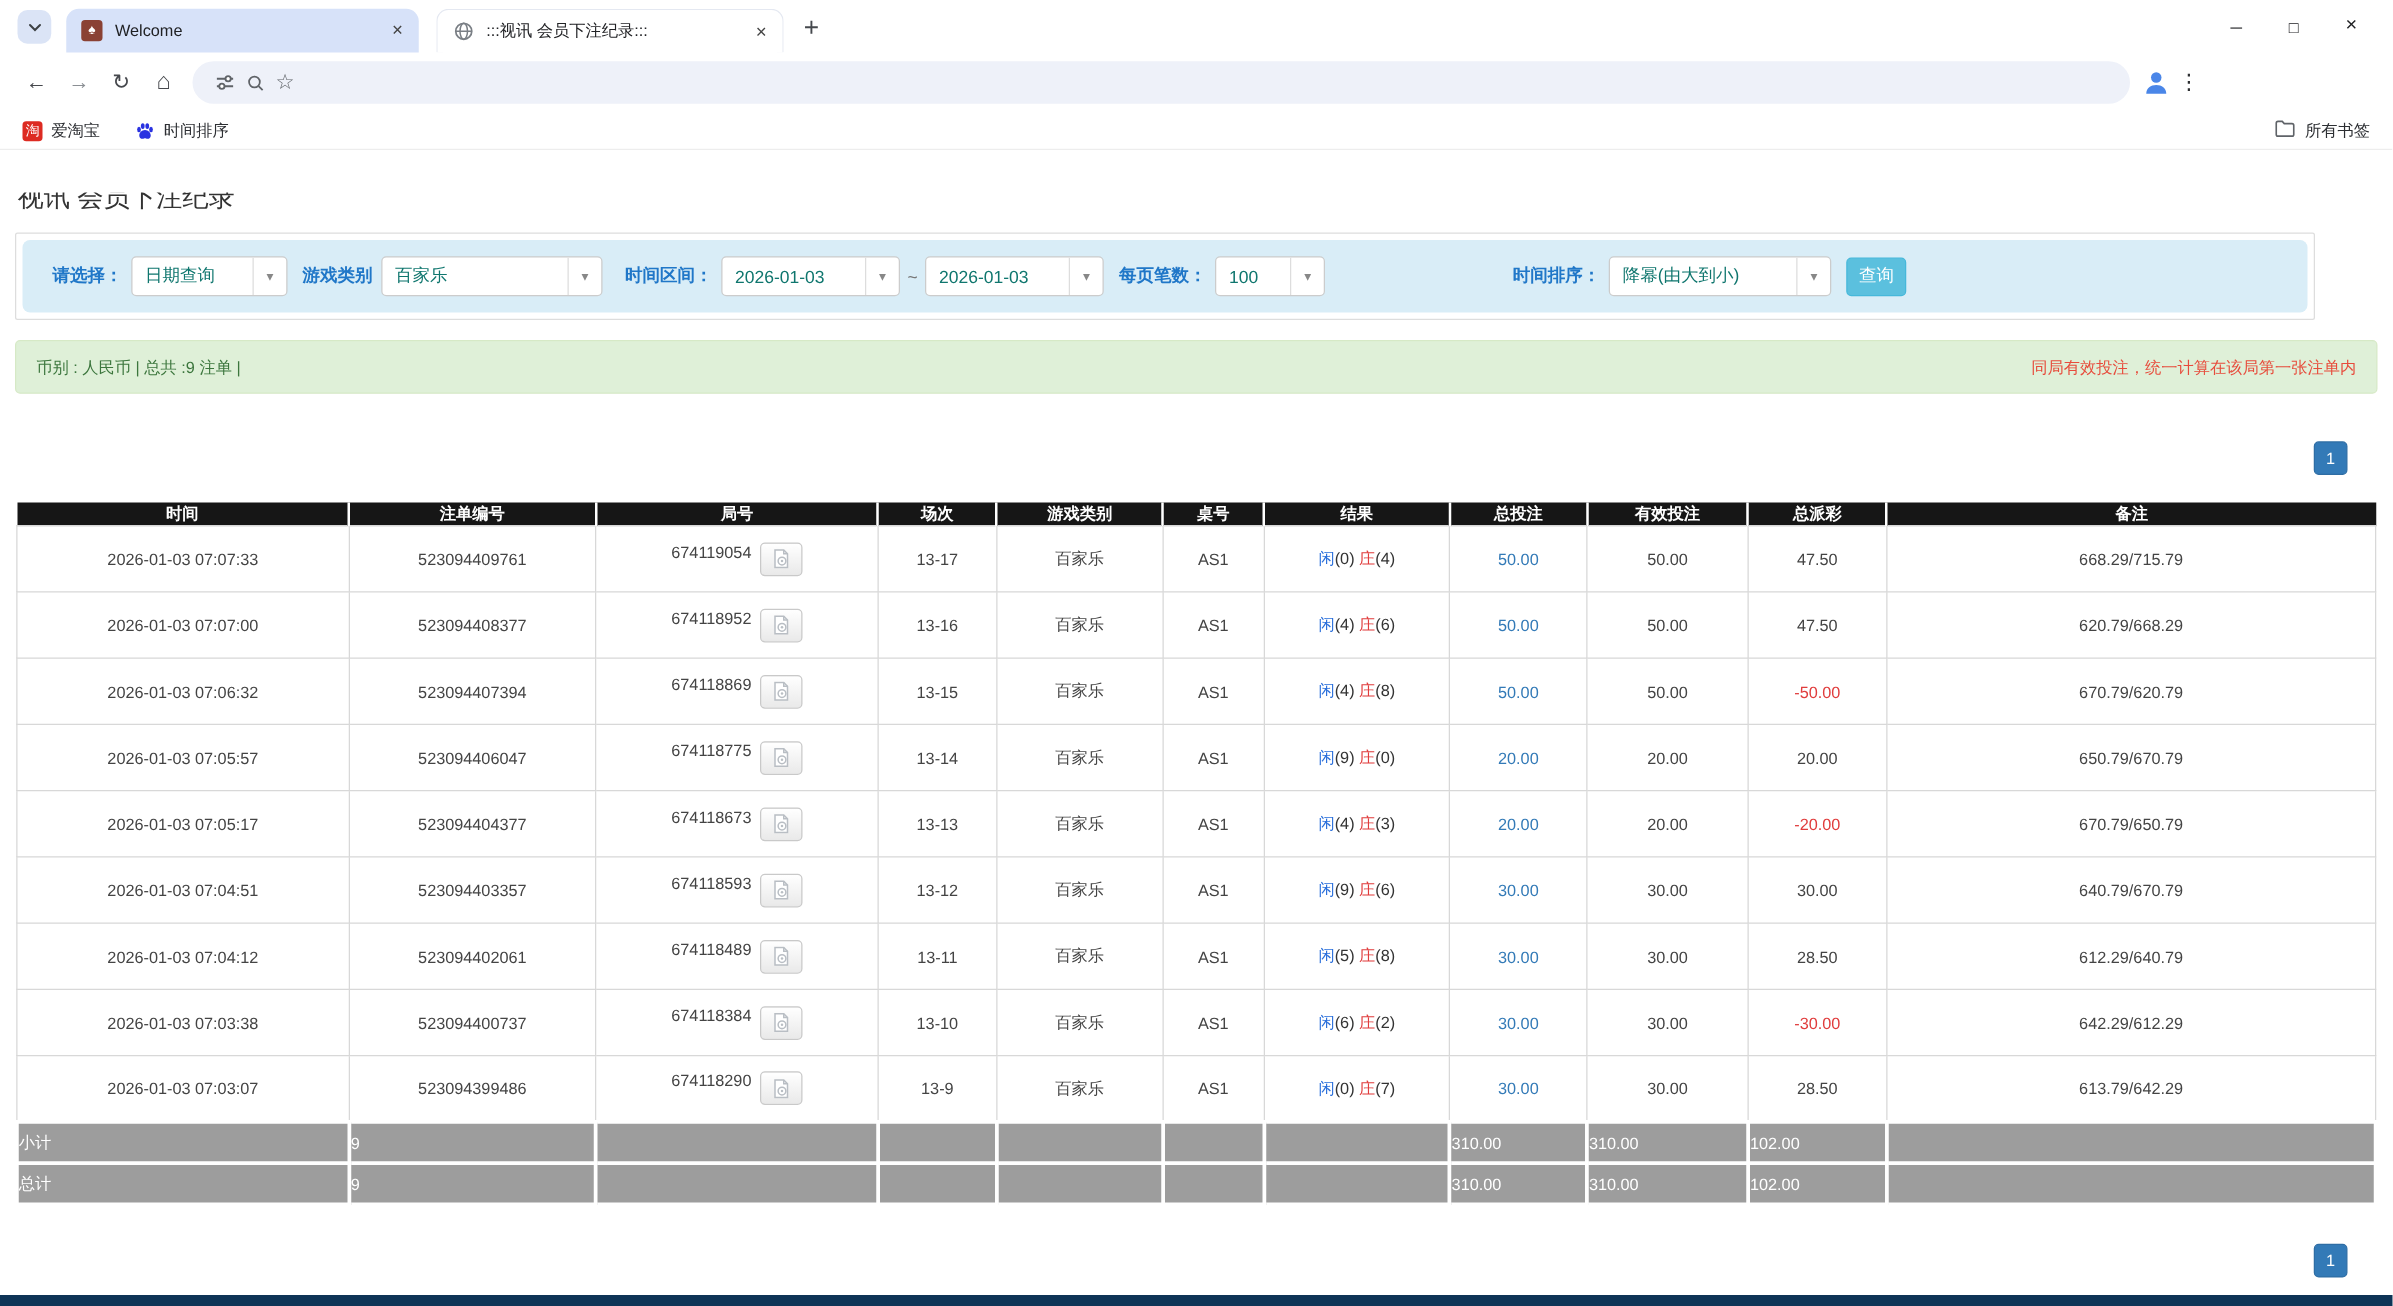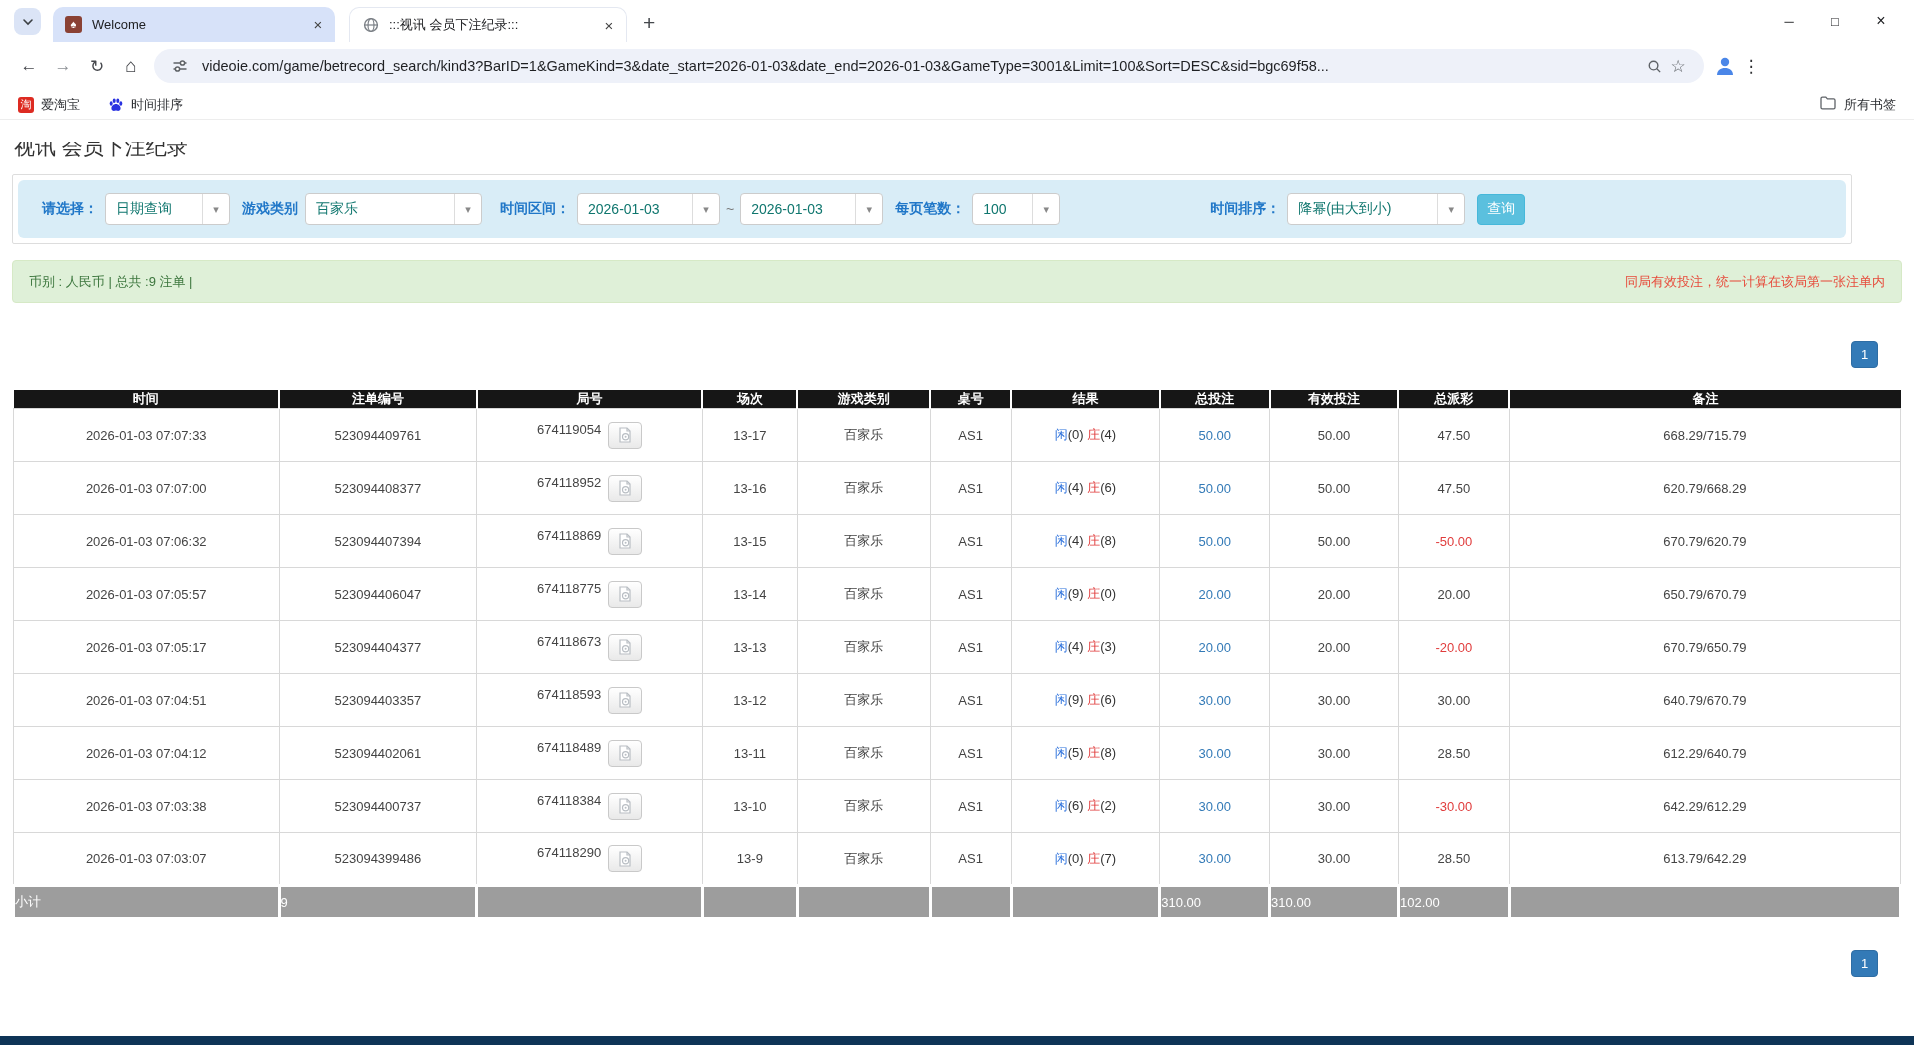--- a/index.html
+++ b/index.html
@@ -39,21 +39,21 @@
 
   .bookmarks { height:30px; display:flex; align-items:center; padding:0 18px; background:#fff;
     border-bottom:1px solid #ededed; font-size:13px; color:#2d2f33; }
   .bm { display:flex; align-items:center; gap:7px; margin-right:28px; cursor:pointer; }
   .bm-ic { width:16px; height:16px; border-radius:3px; display:flex; align-items:center; justify-content:center; flex:none; }
   .bm-ic.taobao { background:#dd2b22; color:#fff; font-size:11px; }
   .bm-right { margin-left:auto; display:flex; align-items:center; gap:8px; cursor:pointer; }
 
   
   .content { padding:0 12px; }
-  .page-title { height:18px; overflow:hidden; margin:22px 0 0 2px; }
+  .page-title { height:18px; overflow:hidden; margin:34px 0 0 2px; }
   .page-title span { display:block; font-size:21px; line-height:21px; margin-top:-6px; color:#333; }
 
   .panel { margin:14px 50px 16px 0; border:1px solid #ddd; border-radius:2px; padding:5px; }
   .filterbar { background:#d9edf7; border-radius:6px; height:58px; display:flex; align-items:center; padding-left:24px; }
   .flabel { font-size:14px; font-weight:700; color:#2077c8; white-space:nowrap; }
   .fsel { background:#fff; border:1px solid #ccc; border-radius:4px; height:32px; display:flex; align-items:center;
     margin-left:7px; cursor:pointer; overflow:hidden; }
   .fsel .val { flex:1; font-size:14px; color:#0f766e; padding:0 4px 0 10px; white-space:nowrap; }
   .fsel .caret { width:27px; align-self:stretch; border-left:1px solid #ddd; display:flex; align-items:center;
     justify-content:center; color:#888; font-size:11px; }
@@ -136,21 +136,20 @@
     <span class="nav-ic" style="font-size:19px">⌂</span>
 
     <div class="url-pill">
       <span class="pill-ic">
         <svg width="16" height="16" viewBox="0 0 16 16">
           <path d="M1.5 5h13M1.5 11h13" stroke="#5f6368" stroke-width="1.5"></path>
           <circle cx="10.5" cy="5" r="2.1" fill="#fff" stroke="#5f6368" stroke-width="1.5"></circle>
           <circle cx="5.5" cy="11" r="2.1" fill="#fff" stroke="#5f6368" stroke-width="1.5"></circle>
         </svg>
       </span>
-      <span class="url-text">videoie.com/game/betrecord_search/kind3?BarID=1&amp;GameKind=3&amp;date_start=2026-01-03&amp;date_end=2026-01-03&amp;GameType=3001&amp;Limit=100&amp;Sort=DESC&amp;sid=bgc69f58...</span>
       <span class="pill-ic">
         <svg width="15" height="15" viewBox="0 0 16 16">
           <circle cx="7" cy="7" r="4.6" fill="none" stroke="#5f6368" stroke-width="1.5"></circle>
           <path d="M10.5 10.5L14 14" stroke="#5f6368" stroke-width="1.5"></path>
         </svg>
       </span>
       <span class="pill-ic" style="font-size:17px">☆</span>
     </div>
 
     <span class="avatar">
@@ -510,20 +509,33 @@
           <td></td>
           <td></td>
           <td></td>
           <td></td>
           <td></td>
           <td>310.00</td>
           <td>310.00</td>
           <td>102.00</td>
           <td></td>
         </tr>
+        <tr>
+          <td>总计</td>
+          <td>9</td>
+          <td></td>
+          <td></td>
+          <td></td>
+          <td></td>
+          <td></td>
+          <td>310.00</td>
+          <td>310.00</td>
+          <td>102.00</td>
+          <td></td>
+        </tr>
       </tfoot>
   </table>
 
   <div class="pager bottom">
     <span class="page-btn">1</span>
   </div>
 </div>
 
 <div class="footer-bar"></div>
 

